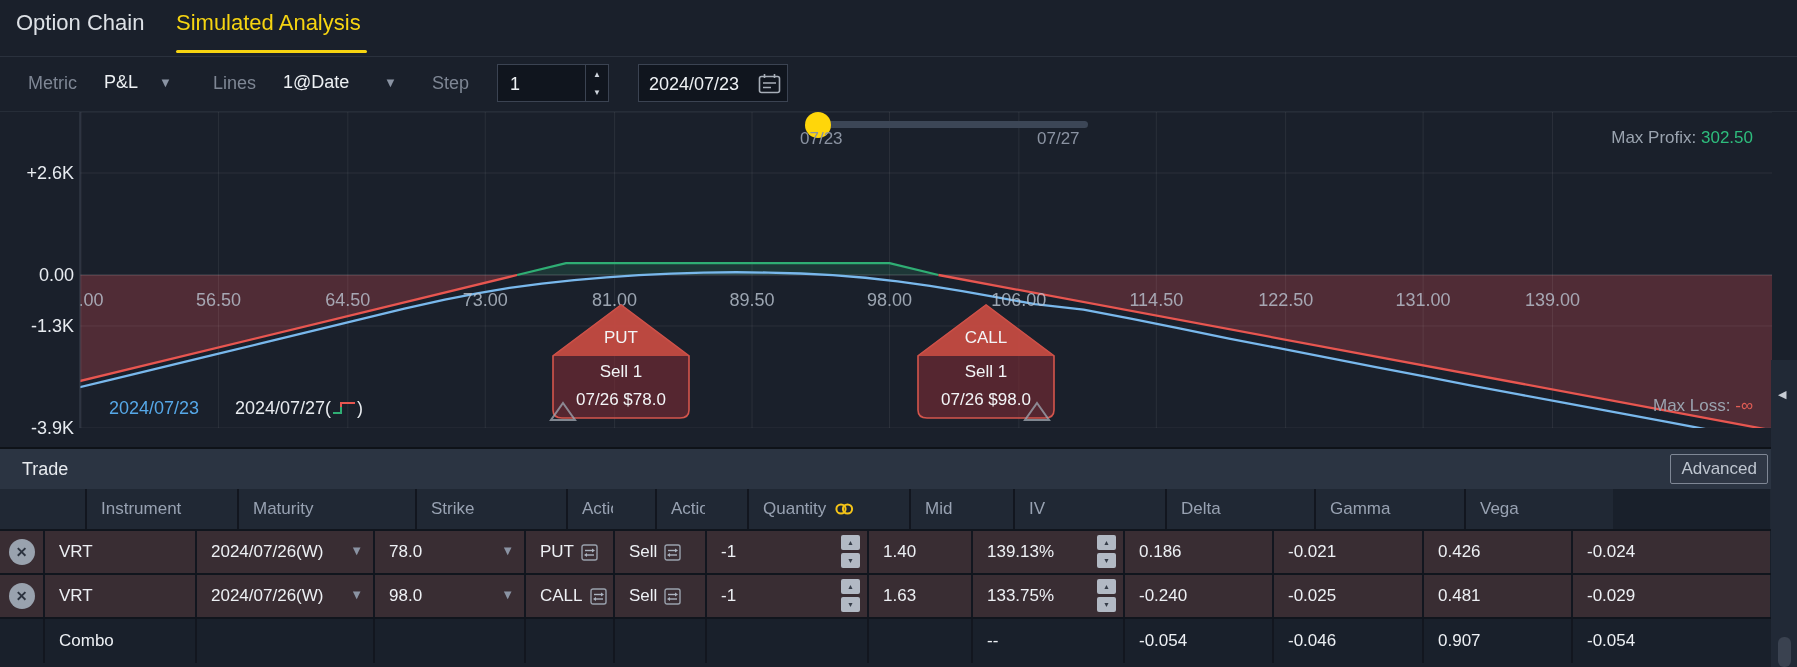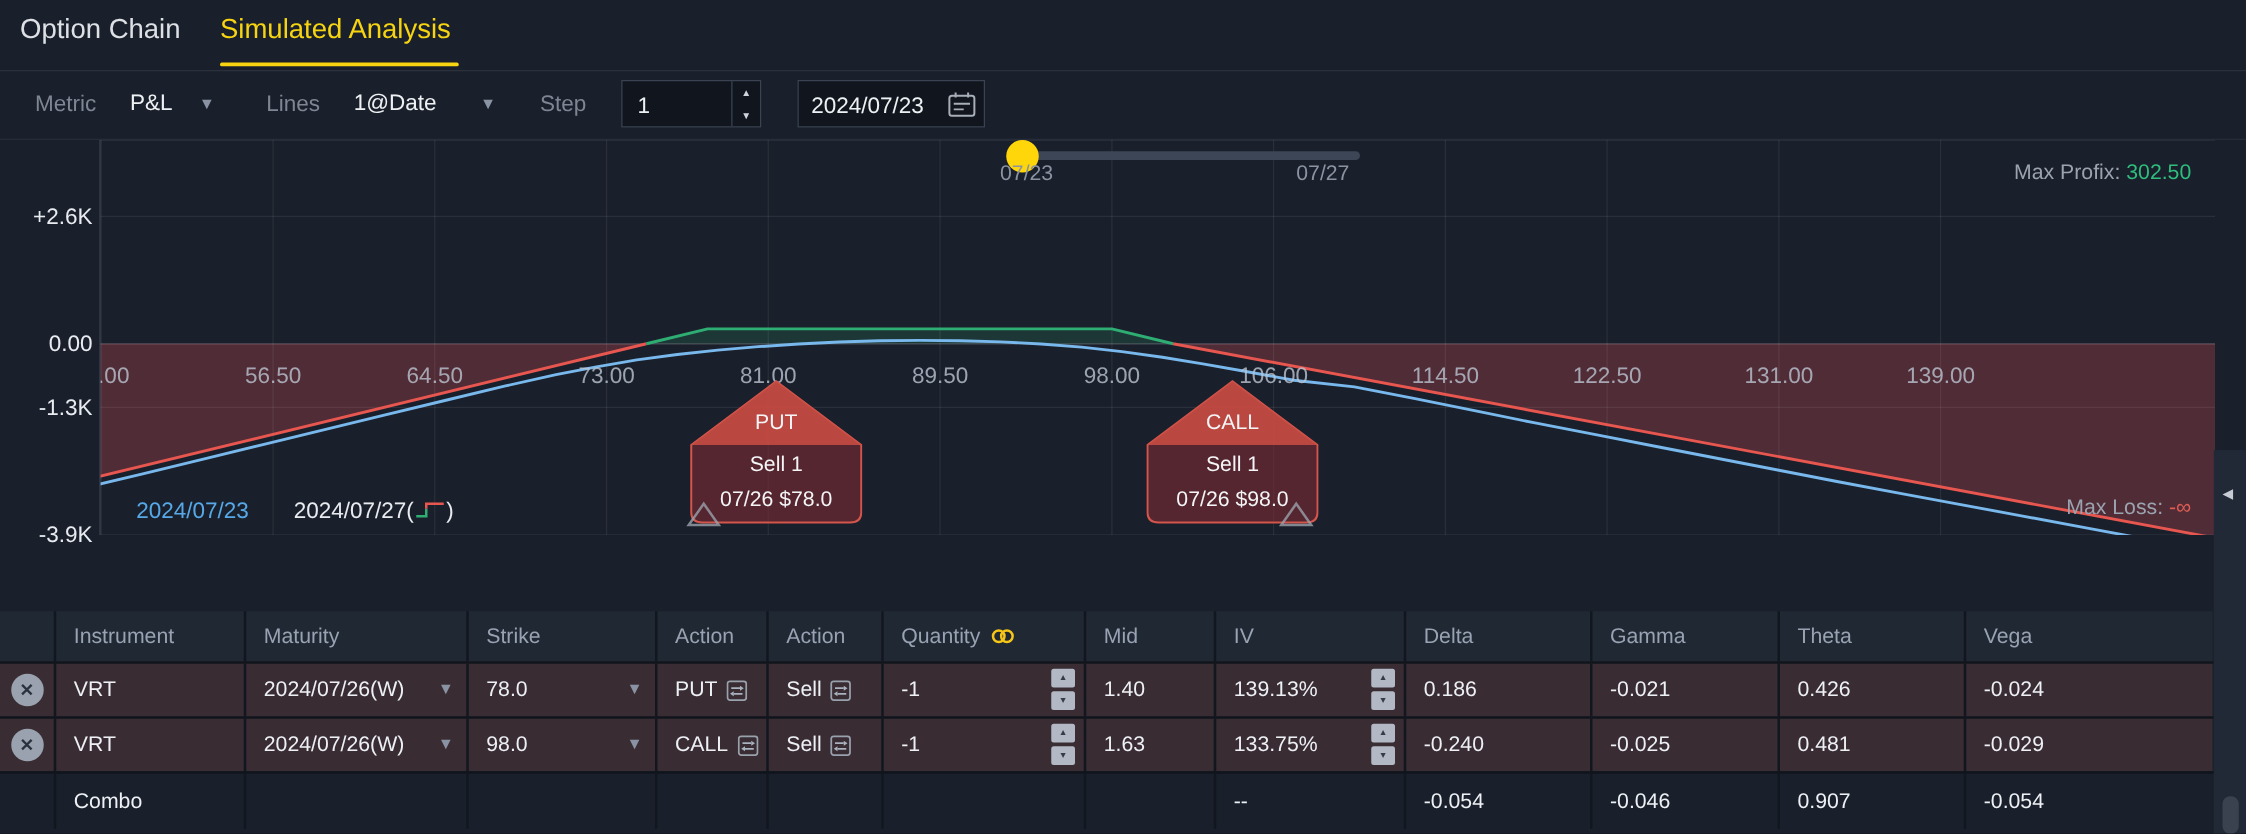--- a/index.html
+++ b/index.html
@@ -47,21 +47,21 @@
   .advanced-btn{position:absolute;right:29px;top:5px;padding:4px 10px;border:1px solid #7f8795;border-radius:2px;color:#bfc6d0;font-size:17px;background:rgba(255,255,255,0.02);cursor:pointer;}
 
   .table{position:absolute;left:0;top:489px;width:1797px;}
   .trow{display:grid;grid-template-columns:43px 152px 178px 151px 89px 92px 162px 104px 152px 149px 150px 149px 199px 27px;width:1797px;height:42px;border-top:2px solid #10151d;}
   .thead{background:#202834;height:40px;border-top:0;}
   .r-leg{background:#392d33;}
   .r-combo{background:#19202b;height:44px;}
   .cell{position:relative;display:flex;align-items:center;padding-left:14px;box-sizing:border-box;font-size:17px;color:#edf0f4;border-left:2px solid #12161f;overflow:hidden;white-space:nowrap;}
   .cell.first{border-left:0;justify-content:center;padding-left:0;}
   .cell.scrollpad{border-left:0;background:#19202b;}
-  .thead .cell{color:#98a2b2;}
+  .thead .cell{color:#98a2b2;margin-left:42px;}
   .cell .cell-caret{position:absolute;right:10px;top:12px;}
   .xbtn{width:26px;height:26px;border-radius:50%;background:#99a2ae;color:#2b323e;font-size:14px;font-weight:bold;display:flex;align-items:center;justify-content:center;cursor:pointer;}
   .spin{position:absolute;right:7px;top:4px;display:flex;flex-direction:column;gap:3px;}
   .spin span{width:19px;height:15px;background:#b2b9c4;border-radius:2px;color:#353c48;font-size:7px;display:flex;align-items:center;justify-content:center;cursor:pointer;}
   .mini-icon{margin-left:7px;flex:0 0 auto;}
 
   
   .vstrip{position:absolute;left:1771px;top:360px;width:26px;height:307px;background:#212936;}
   .vstrip .arr{position:absolute;left:7px;top:28px;color:#c7ccd4;font-size:11px;}
   .vstrip .thumb{position:absolute;left:7px;bottom:0;width:13px;height:30px;background:#3a4250;border-radius:6px;}
@@ -198,20 +198,24 @@
       <path d="M69 1 L137 52 L1 52 Z" fill="rgba(196,75,66,0.92)"></path>
     </svg>
     <div class="m-txt" style="top:24px;">CALL</div>
     <div class="m-txt" style="top:58px;">Sell 1</div>
     <div class="m-txt" style="top:86px;">07/26 $98.0</div>
   </div>
   <svg class="pin" style="left:1022px;top:400px;" width="32" height="23" viewBox="0 0 32 23">
     <polygon points="15,3 27,20 3,20" fill="none" stroke="#9aa1ab" stroke-width="2" opacity="0.8"></polygon>
   </svg>
 
+  <div class="trade-bar">
+    <div class="trade-title">Trade</div>
+    <div class="advanced-btn">Advanced</div>
+  </div>
 
   <div class="table">
 
     <div class="trow thead">
       <div class="cell first"></div>
       <div class="cell">
           <span>Instrument</span>
         </div>
       <div class="cell">
           <span>Maturity</span>
@@ -236,23 +240,20 @@
           <span>Mid</span>
         </div>
       <div class="cell">
           <span>IV</span>
         </div>
       <div class="cell">
           <span>Delta</span>
         </div>
       <div class="cell">
           <span>Gamma</span>
-        </div>
-      <div class="cell">
-          <span>Theta</span>
         </div>
       <div class="cell">
           <span>Vega</span>
         </div>
       <div class="cell scrollpad"></div>
     </div>
 
     <div class="trow r-leg">
       <div class="cell first">
           <div class="xbtn">✕</div>

